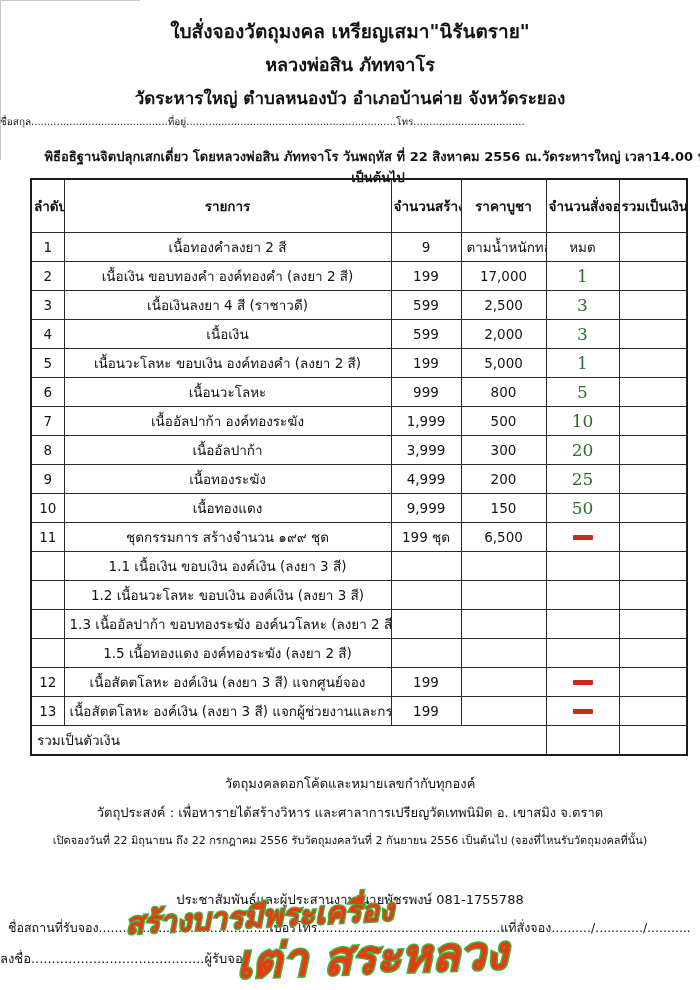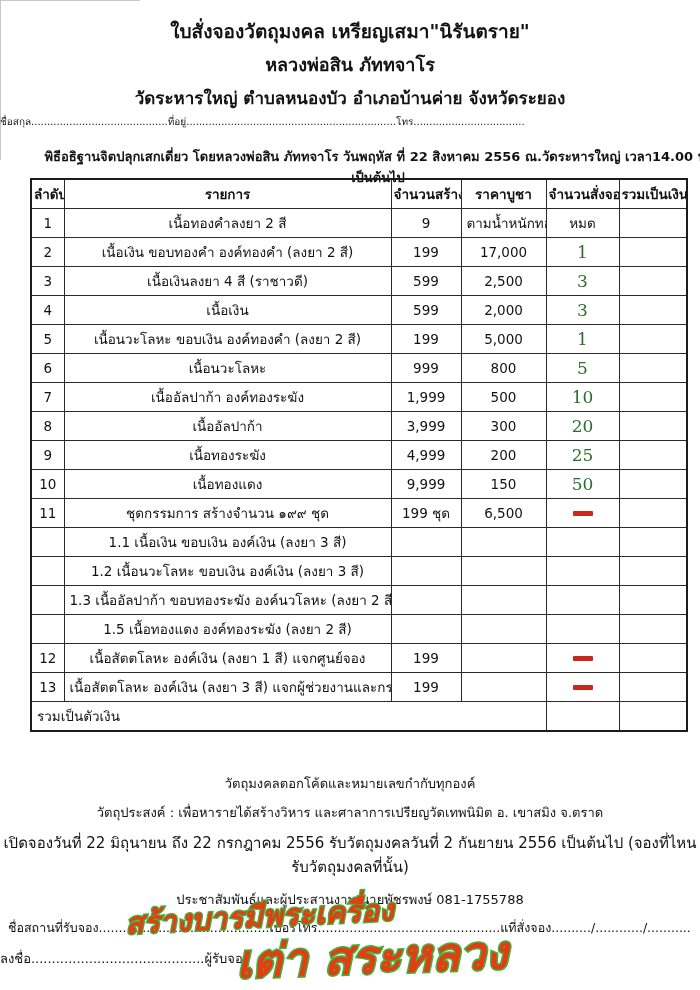--- a/index.html
+++ b/index.html
@@ -20,35 +20,35 @@
 
   table.order{
     position:absolute;left:30px;top:178px;width:656px;
     border-collapse:collapse;table-layout:fixed;
     border:2px solid #1c1c1c;
   }
   table.order td,table.order th{
     border:1px solid #2a2a2a;height:28px;padding:0 5px;
     font-size:13.5px;overflow:hidden;white-space:nowrap;
   }
-  table.order th{font-weight:bold;text-align:center;padding:0 2px;}
+  table.order th{font-weight:bold;text-align:center;padding:12px 2px;}
   td.c{text-align:center;}
   td.item{text-align:center;}
   .small{font-size:11px;}
   .green-num{
     color:#2b6e2b;font-family:"DejaVu Serif","Liberation Serif",serif;
     font-size:17px;line-height:1;
   }
   .dash{width:20px;height:5px;background:#c9281c;border-radius:1px;margin:0 auto;}
   td.total-cell{padding-left:38px;font-weight:normal;}
 
   .fline{position:absolute;left:0;width:100%;text-align:center;font-size:13px;}
   .f0{top:773px;}
   .f1{top:802px;}
-  .f2{top:831px;font-size:15px;}
+  .f2{top:831px;font-size:11px;}
   .f3{top:860px;}
   .f4{top:889px;}
   .booking{position:absolute;left:8px;width:684px;top:918px;font-size:12.5px;white-space:nowrap;overflow:hidden;}
   .signline{position:absolute;left:0;width:100%;top:948px;text-align:left;font-size:13px;}
 
   .wm{
     position:absolute;font-family:"DejaVu Serif","Liberation Serif",serif;
     font-weight:bold;font-style:italic;color:#e63c14;
     -webkit-text-stroke:2.5px #3db53d;paint-order:stroke fill;
     text-shadow:0 0 1px #3db53d;white-space:nowrap;pointer-events:none;
@@ -206,21 +206,21 @@
       <tr>
         <td class="c"></td>
         <td class="item">1.5 เนื้อทองแดง องค์ทองระฆัง (ลงยา 2 สี)</td>
         <td class="c"></td>
         <td class="c"></td>
         <td class="c"></td>
         <td class="c"></td>
       </tr>
       <tr>
         <td class="c">12</td>
-        <td class="item">เนื้อสัตตโลหะ องค์เงิน (ลงยา 1 สี) แจกศูนย์จอง</td>
+        <td class="item">เนื้อสัตตโลหะ องค์เงิน (ลงยา 3 สี) แจกศูนย์จอง</td>
         <td class="c">199</td>
         <td class="c"></td>
         <td class="c">
             <div class="dash"></div>
           </td>
         <td class="c"></td>
       </tr>
       <tr>
         <td class="c">13</td>
         <td class="item">เนื้อสัตตโลหะ องค์เงิน (ลงยา 3 สี) แจกผู้ช่วยงานและกรรมการ</td>

